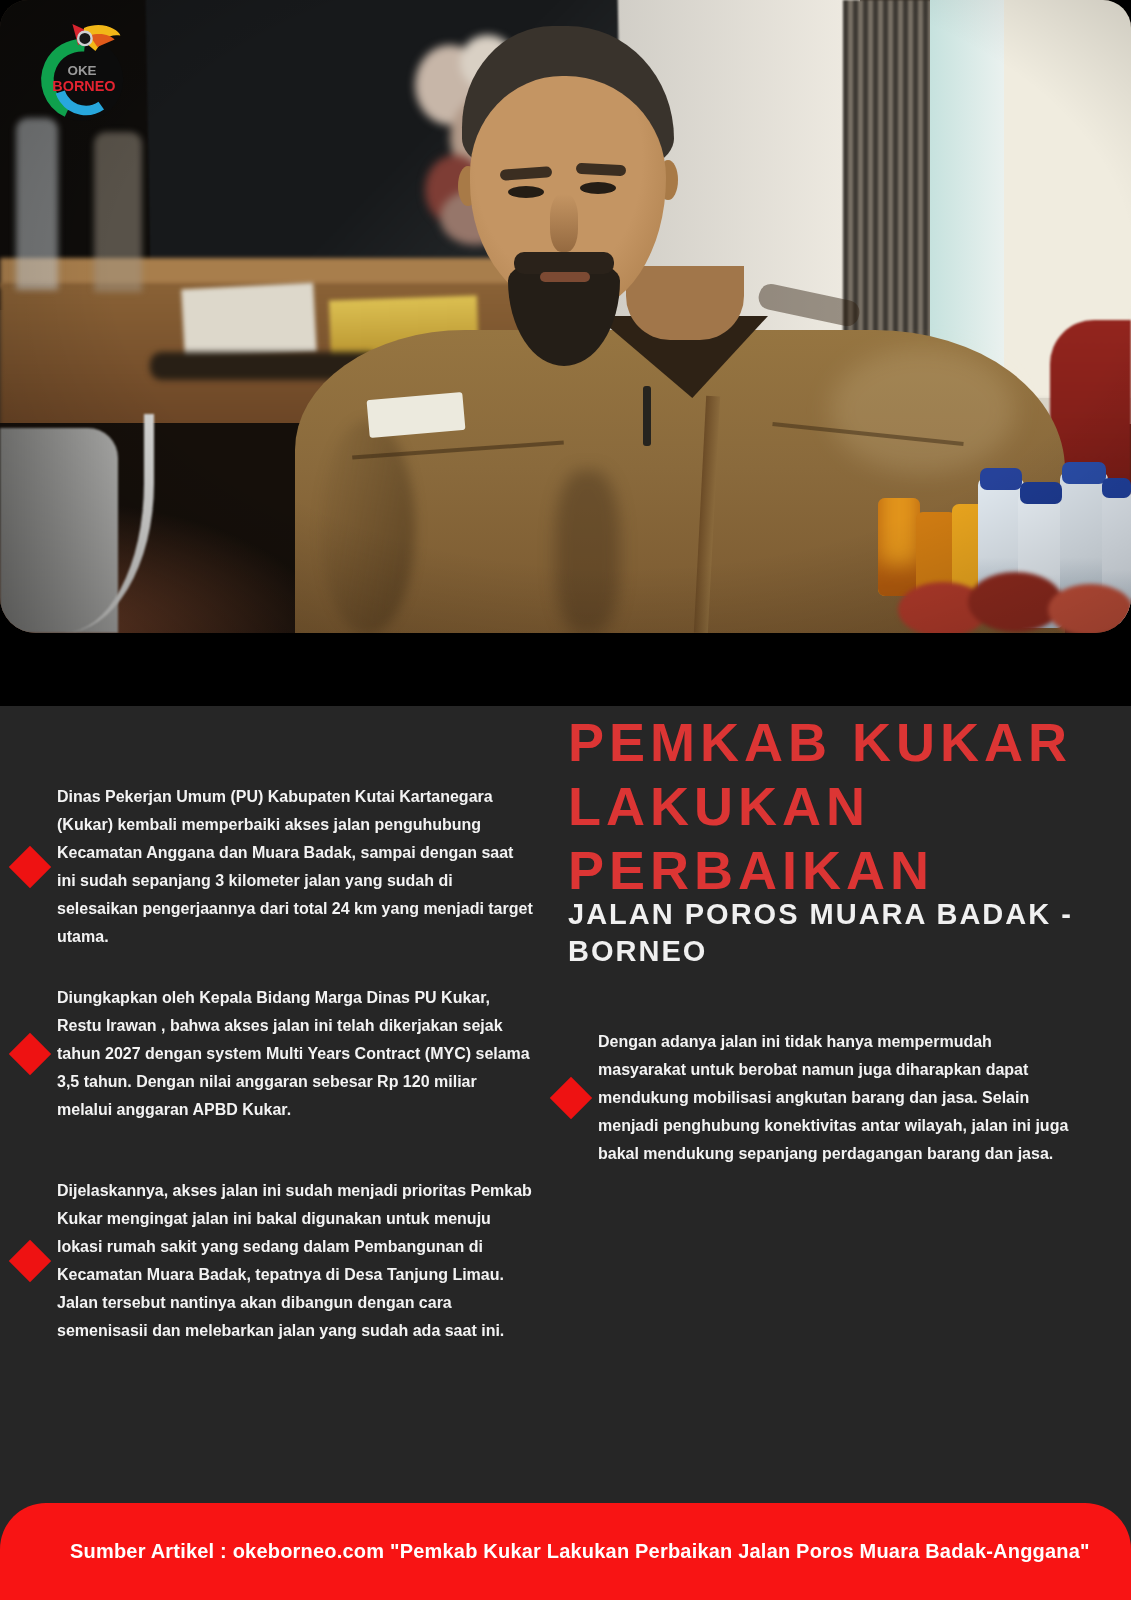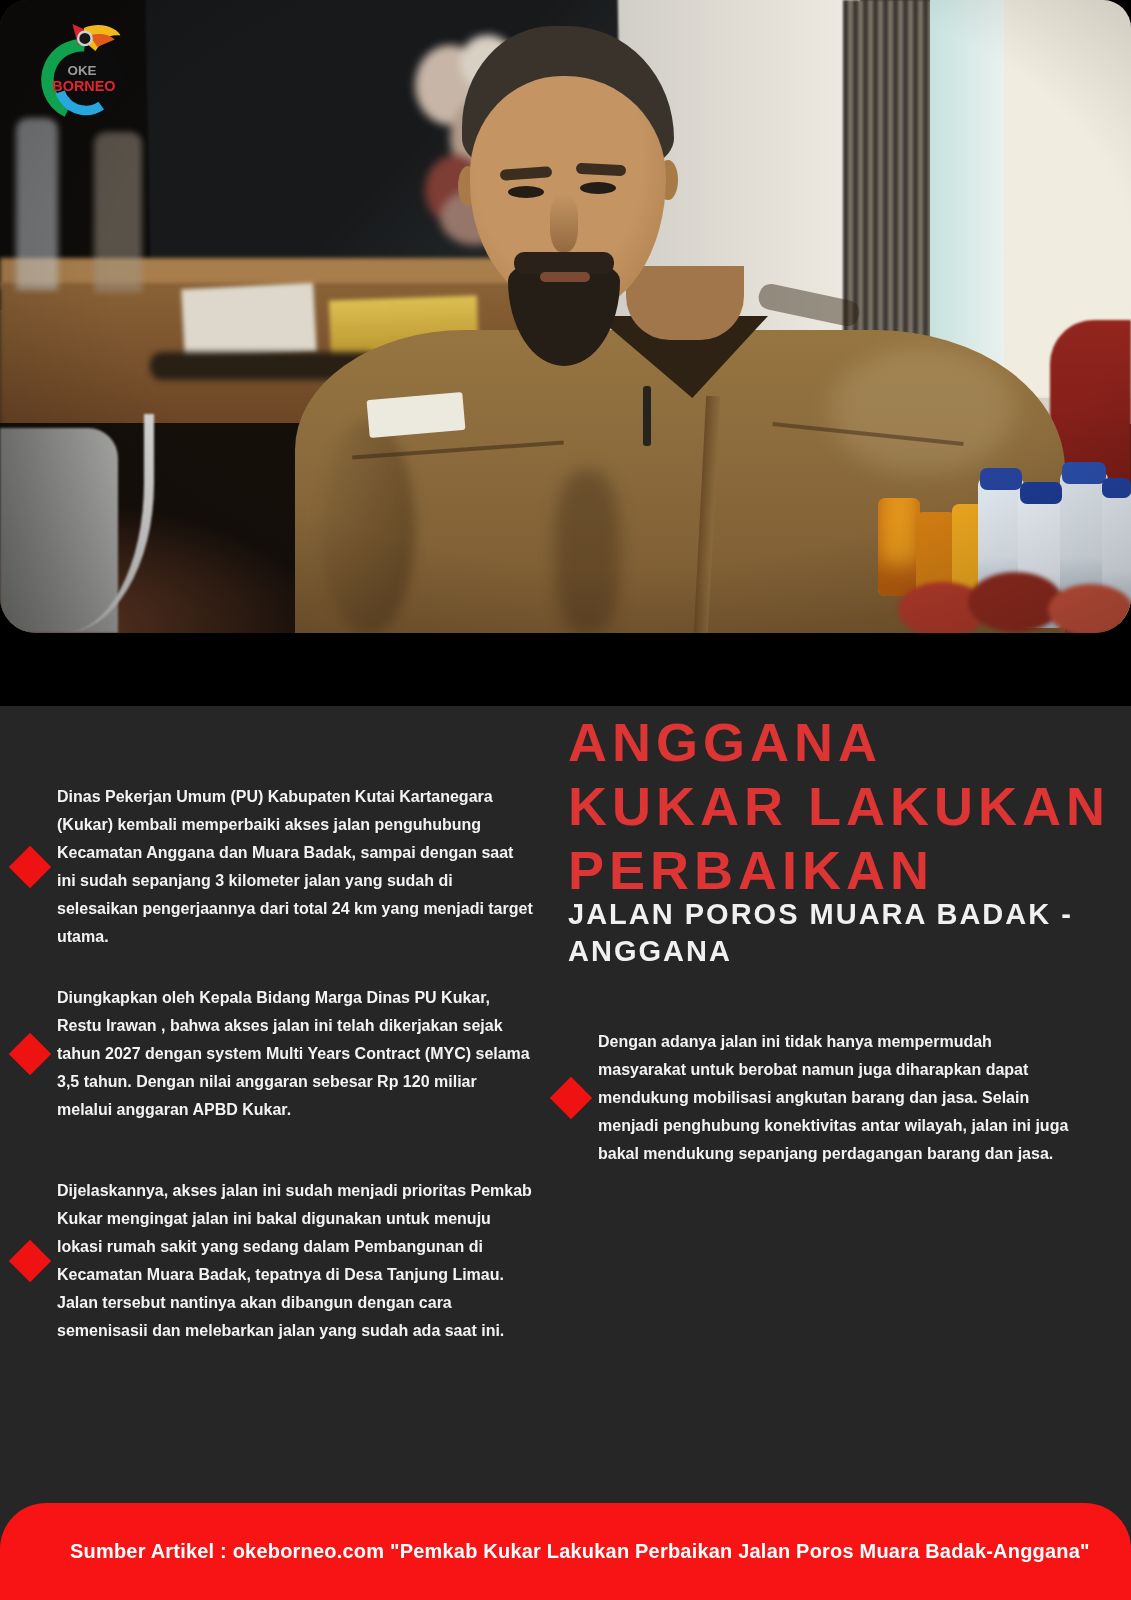--- a/index.html
+++ b/index.html
@@ -216,22 +216,22 @@
       <circle cx="54" cy="64" r="28" fill="none" stroke="#27a7dd" stroke-width="10" stroke-dasharray="52 180" transform="rotate(55 54 64)"></circle>
       <path d="M46,24 L40,2 L62,12 Z" fill="#d8242e"></path>
       <path d="M52,6 C72,-2 88,8 90,14 C78,12 72,18 64,30 L52,20 Z" fill="#f2b718"></path>
       <path d="M58,14 C70,10 80,14 84,18 L66,26 Z" fill="#e05a1a"></path>
       <circle cx="53" cy="17" r="7" fill="#181818" stroke="#cfd0d2" stroke-width="2.5"></circle>
       <text x="50" y="55" text-anchor="middle" font-family="Liberation Sans, sans-serif" font-size="14" font-weight="bold" fill="#9a9a9a">OKE</text>
       <text x="52" y="72" text-anchor="middle" font-family="Liberation Sans, sans-serif" font-size="15" font-weight="bold" fill="#e32330">BORNEO</text>
     </svg>
   </div>
 
-  <div class="headline">ANGGANA KUKAR LAKUKAN PERBAIKAN</div>
-  <div class="subheadline">JALAN POROS MUARA BADAK - ANGGANA</div>
+  <div class="headline">PEMKAB KUKAR LAKUKAN PERBAIKAN</div>
+  <div class="subheadline">JALAN POROS MUARA BADAK - BORNEO</div>
 
   <div class="bullet-row row1">
     <span class="diamond"></span>
     <span>Dinas Pekerjan Umum (PU) Kabupaten Kutai Kartanegara (Kukar) kembali memperbaiki akses jalan penguhubung Kecamatan Anggana dan Muara Badak, sampai dengan saat ini sudah sepanjang 3 kilometer jalan yang sudah di selesaikan pengerjaannya dari total 24 km yang menjadi target utama.</span>
   </div>
   <div class="bullet-row row2">
     <span class="diamond"></span>
     <span>Diungkapkan oleh Kepala Bidang Marga Dinas PU Kukar, Restu Irawan , bahwa akses jalan ini telah dikerjakan sejak tahun 2027 dengan system Multi Years Contract (MYC) selama 3,5 tahun. Dengan nilai anggaran sebesar Rp 120 miliar melalui anggaran APBD Kukar.</span>
   </div>
   <div class="bullet-row row3">

